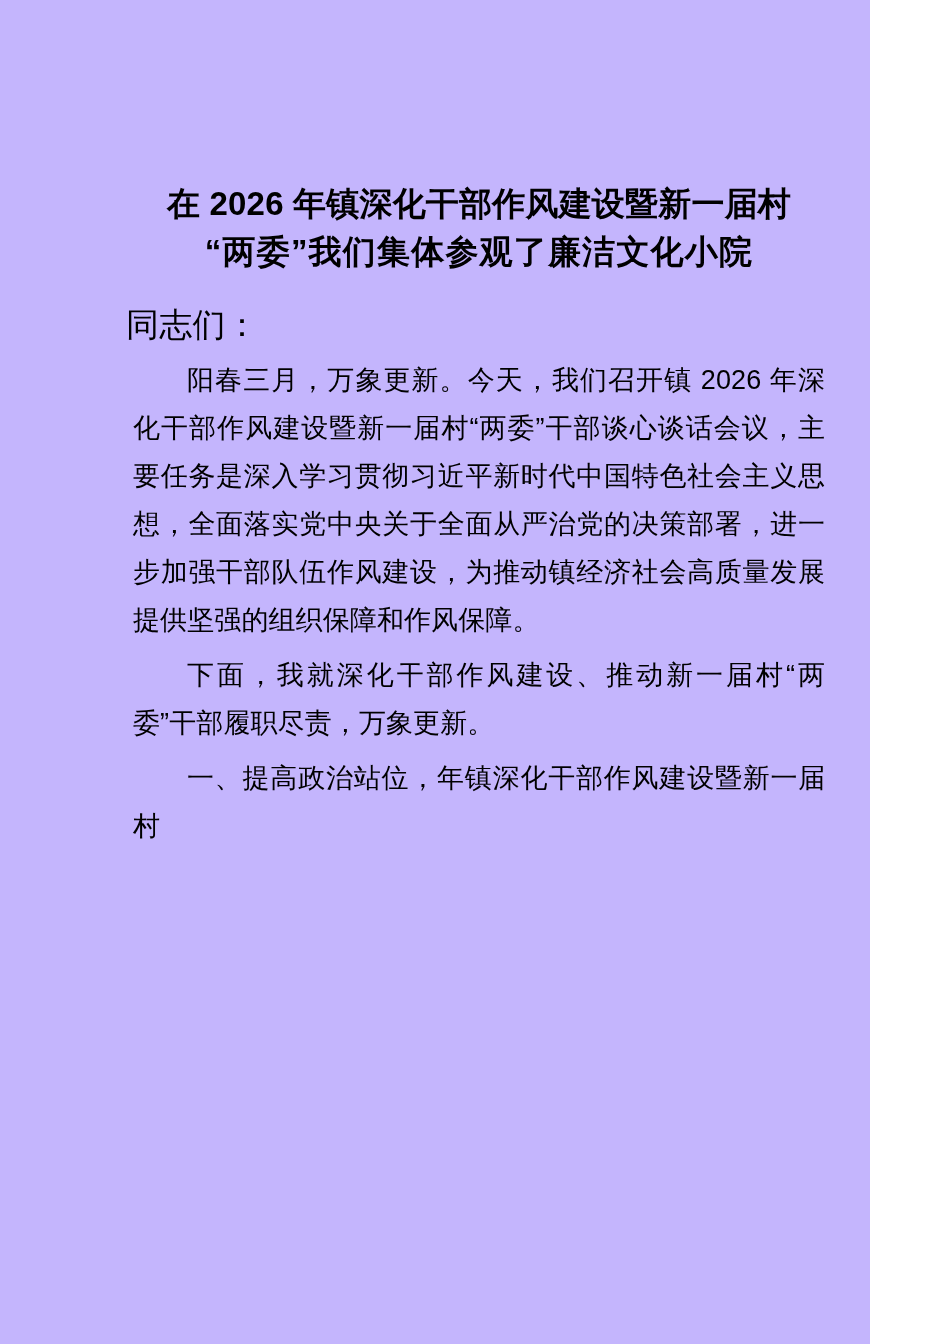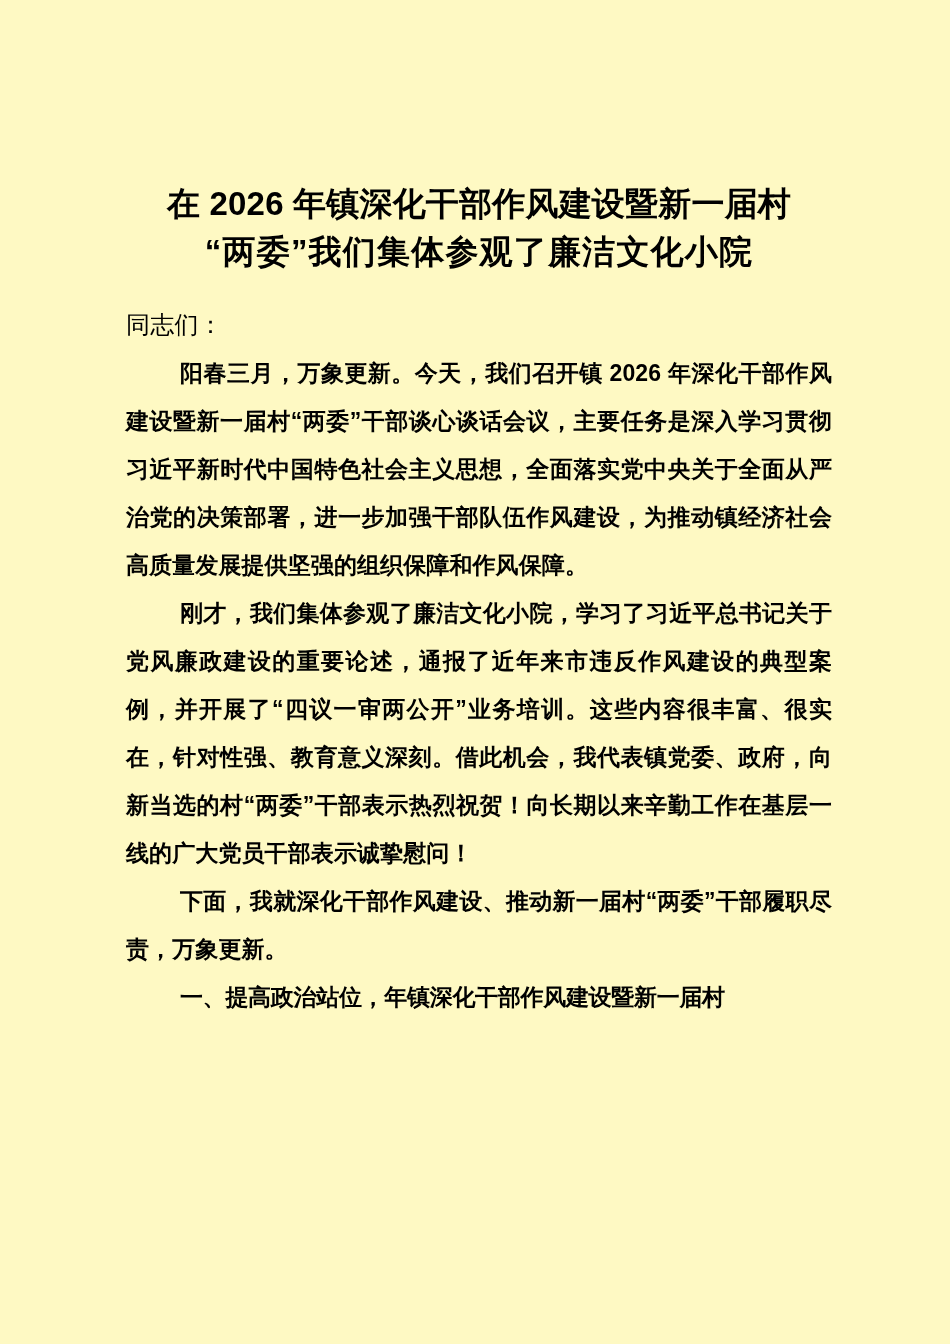--- a/index.html
+++ b/index.html
@@ -3,23 +3,23 @@
 <meta charset="utf-8">
 <style>
   html, body {
     margin: 0;
     padding: 0;
     background: #ffffff;
   }
 
   .page {
     position: relative;
-    width: 950px;
+    width: 870px;
     height: 1344px;
-    background: #fef9c3;
+    background: #c4b5fd;
     box-sizing: border-box;
     overflow: hidden;
     font-family: "Liberation Sans", "DejaVu Sans", sans-serif;
     color: #000000;
   }
 
   .doc-body {
     position: absolute;
     left: 126px;
     top: 0;
@@ -47,37 +47,36 @@
     letter-spacing: 0.2px;
   }
 
   .title-line-2 {
     letter-spacing: 1.2px;
   }
 
   .salutation {
     margin: 0;
     padding-top: 25px;
-    font-size: 24px;
+    font-size: 33px;
     line-height: 48px;
     text-align: left;
     text-indent: 0;
     letter-spacing: 0.2px;
   }
 
   .para {
-    margin: 0;
-    font-size: 23px;
+    margin: 7px;
+    font-size: 27px;
     line-height: 48px;
     text-align: justify;
     text-justify: inter-ideograph;
     text-indent: 54px;
     letter-spacing: 0.1px;
     word-break: break-all;
-    font-weight: bold;
   }
 
   .para.heading-para {
     font-family: "DejaVu Sans", "Liberation Sans", sans-serif;
     letter-spacing: -0.3px;
   }
 </style>
 </head>
 <body>
 
@@ -87,21 +86,20 @@
 
     <h1 class="doc-title">
       <span class="title-line title-line-1">在 2026 年镇深化干部作风建设暨新一届村</span>
       <span class="title-line title-line-2">“两委”我们集体参观了廉洁文化小院</span>
     </h1>
 
     <p class="salutation">同志们：</p>
 
     <p class="para">阳春三月，万象更新。今天，我们召开镇 2026 年深化干部作风建设暨新一届村“两委”干部谈心谈话会议，主要任务是深入学习贯彻习近平新时代中国特色社会主义思想，全面落实党中央关于全面从严治党的决策部署，进一步加强干部队伍作风建设，为推动镇经济社会高质量发展提供坚强的组织保障和作风保障。</p>
 
-    <p class="para">刚才，我们集体参观了廉洁文化小院，学习了习近平总书记关于党风廉政建设的重要论述，通报了近年来市违反作风建设的典型案例，并开展了“四议一审两公开”业务培训。这些内容很丰富、很实在，针对性强、教育意义深刻。借此机会，我代表镇党委、政府，向新当选的村“两委”干部表示热烈祝贺！向长期以来辛勤工作在基层一线的广大党员干部表示诚挚慰问！</p>
 
     <p class="para">下面，我就深化干部作风建设、推动新一届村“两委”干部履职尽责，万象更新。</p>
 
     <p class="para heading-para">一、提高政治站位，年镇深化干部作风建设暨新一届村</p>
 
   </div>
 
 </div>
 
 </body></html>

